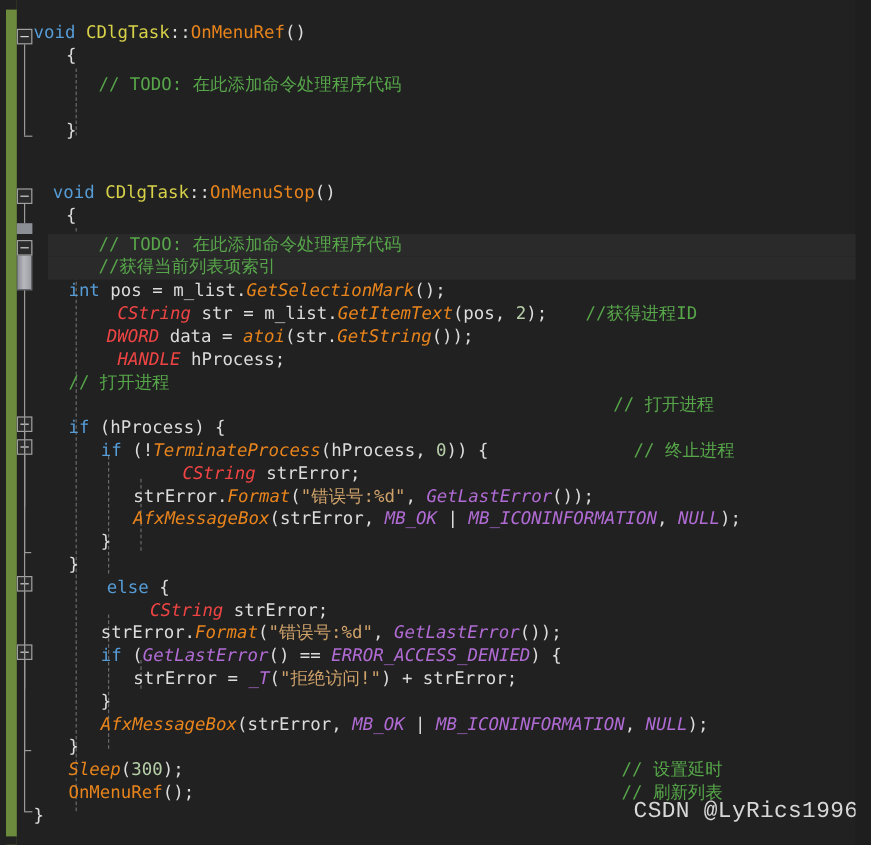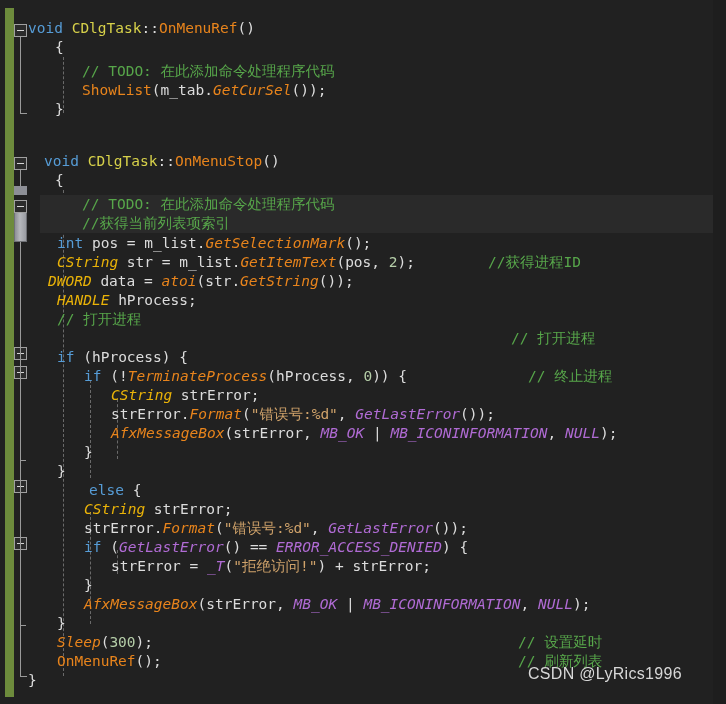--- a/index.html
+++ b/index.html
@@ -121,37 +121,37 @@
     position: absolute;
     left: 40px;
     width: 686px;
     height: 19px;
     background: #2a2a2a;
   }
 
   
   .kw       { color: #569cd6; }           
   .cls      { color: #d7d14a; }           
-  .type     { color: #eab308; font-style: italic; }  
+  .type     { color: #ef4444; font-style: italic; margin-left: 41px; }  
   .fn       { color: #e8841c; font-style: italic; }  
   .fnp      { color: #e8841c; }           
   .macro    { color: #b06bd4; font-style: italic; }  
   .cmt      { color: #57a64a; }           
   .str      { color: #cfa26a; }           
   .num      { color: #b5cea8; }           
   .id       { color: #dcdcdc; }           
   .punct    { color: #dcdcdc; }
   .brace    { color: #dcdcdc; }
 
   
   .watermark {
     position: absolute;
     color: #d8d8d8;
-    font-family: Liberation Sans, sans-serif;
-    font-size: 16px;
+    font-family: Liberation Mono, monospace;
+    font-size: 19px;
     letter-spacing: 0.3px;
     white-space: nowrap;
   }
 </style>
 </head>
 <body>
 
 <div id="editor">
 
   <div class="change-bar"></div>
@@ -200,21 +200,20 @@
   <div class="line-hl" style="top:214px;"></div>
 
   <div class="code-layer">
 
     <div class="line" style="left:28px;top:19px;"><span class="kw">void</span><span class="punct"> </span><span class="cls">CDlgTask</span><span class="punct">::</span><span class="fnp">OnMenuRef</span><span class="punct">()</span></div>
 
     <div class="line brace" style="left:55px;top:38px;"><span class="brace">{</span></div>
 
     <div class="line" style="left:82px;top:62px;"><span class="cmt">// TODO: 在此添加命令处理程序代码</span></div>
 
-    <div class="line" style="left:82px;top:81px;"><span class="fnp">ShowList</span><span class="punct">(</span><span class="id">m_tab</span><span class="punct">.</span><span class="fn">GetCurSel</span><span class="punct">());</span></div>
 
     <div class="line" style="left:55px;top:100px;"><span class="brace">}</span></div>
 
     <div class="line" style="left:28px;top:152px;margin-left:16px;"><span class="kw">void</span><span class="punct"> </span><span class="cls">CDlgTask</span><span class="punct">::</span><span class="fnp">OnMenuStop</span><span class="punct">()</span></div>
 
     <div class="line" style="left:55px;top:171px;"><span class="brace">{</span></div>
 
     <div class="line" style="left:82px;top:195px;"><span class="cmt">// TODO: 在此添加命令处理程序代码</span></div>
 
     <div class="line" style="left:82px;top:214px;"><span class="cmt">//获得当前列表项索引</span></div>

